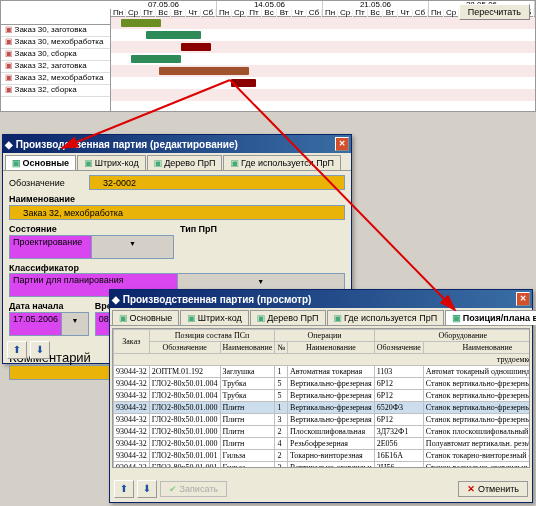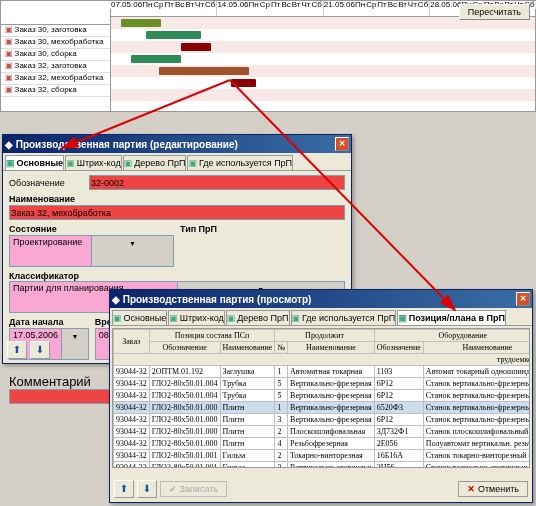--- a/index.html
+++ b/index.html
@@ -48,21 +48,21 @@
     height: 16px;
     border-bottom: 1px solid #999;
     display: flex;
   }
   .gantt-date {
     flex: 1;
     text-align: center;
     font-size: 8px;
     border-right: 1px solid #ccc;
     display: flex;
-    flex-direction: row;
+    flex-direction: column;
     justify-content: center;
   }
   .gantt-date-top { height: 8px; line-height: 8px; }
   .gantt-date-days { height: 8px; line-height: 8px; display: flex; }
   .gantt-date-days span { flex:1; border-right:1px solid #eee; }
   .gantt-bars {
     position: absolute;
     top: 16px; left: 0; right: 0; bottom: 0;
     background: repeating-linear-gradient(
       to bottom,
@@ -110,52 +110,52 @@
   
   .tabs {
     display: flex;
     align-items: center;
     background: #ece9d8;
     border-bottom: 1px solid #999;
     padding: 2px 2px 0;
     font-size: 9px;
   }
   .tab {
-    padding: 2px 0;
+    padding: 2px 6px;
     background: #ece9d8;
     border: 1px solid #999;
     border-bottom: none;
     margin-right: 1px;
     white-space: nowrap;
   }
   .tab.active { background: #fff; font-weight: bold; }
   .tab-icon { color: #4a7; margin-right: 2px; }
   
   .form-body {
     padding: 4px 6px;
     font-size: 9px;
   }
   .form-row { margin-bottom: 4px; display: flex; align-items: center; }
   .form-row label { width: 80px; display: inline-block; }
   .form-input {
     flex: 1;
     border: 1px solid #7f9db9;
-    background: #ef4444;
-    padding: 1px 1px;
+    background: #eab308;
+    padding: 1px 13px;
     font-size: 9px;
     height: 15px;
   }
   .form-group { display: flex; gap: 6px; margin-bottom: 4px; }
   .form-col { flex: 1; display: flex; flex-direction: column; }
   .form-col label { font-size: 9px; margin-bottom: 1px; font-weight: bold; }
   .combo {
     display: flex;
     border: 1px solid #7f9db9;
-    background: #f9a8d4;
-    height: 32px;
+    background: #d946ef;
+    height: 24px;
   }
   .combo span { flex: 1; padding: 1px 3px; font-size: 9px; }
   .combo .dd {
     width: 14px;
     background: #d4d0c8;
     border-left: 1px solid #7f9db9;
     text-align: center;
     line-height: 13px;
     font-size: 7px;
   }
@@ -436,21 +436,21 @@
       <div class="tab"><span class="tab-icon">▣</span>Дерево ПрП</div>
       <div class="tab"><span class="tab-icon">▣</span>Где используется ПрП</div>
       <div class="tab active"><span class="tab-icon">▣</span>Позиция/плана в ПрП</div>
     </div>
   <div class="table-wrap">
     <table>
       <thead>
         <tr>
           <th rowspan="2">Заказ</th>
           <th colspan="2">Позиция состава ПСп</th>
-          <th colspan="2">Продолжит</th>
+          <th colspan="2">Операции</th>
           <th colspan="2">Оборудование</th>
 
         </tr>
         <tr>
           <th>Обозначение</th>
           <th>Наименование</th>
           <th>№</th>
           <th>Наименование</th>
           <th>Обозначение</th>
           <th>Наименование</th>

